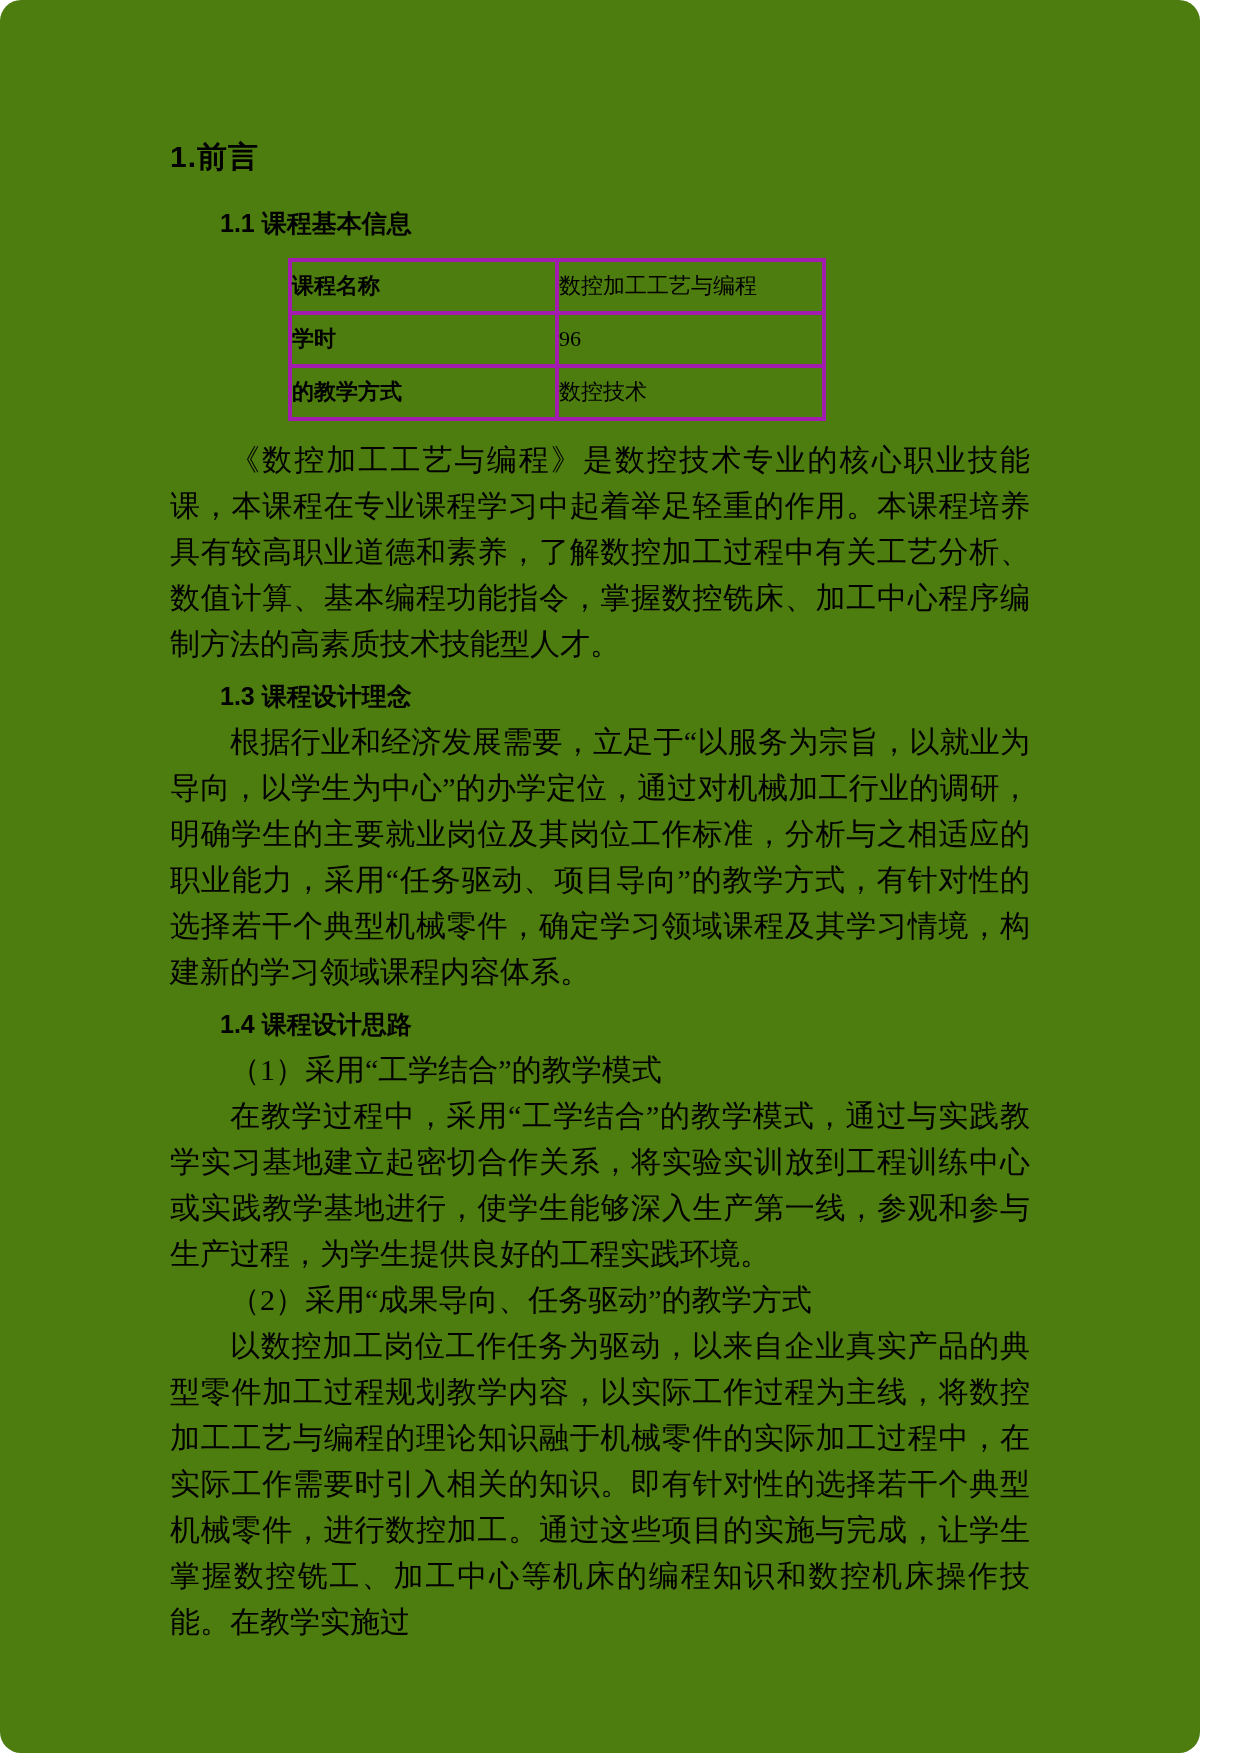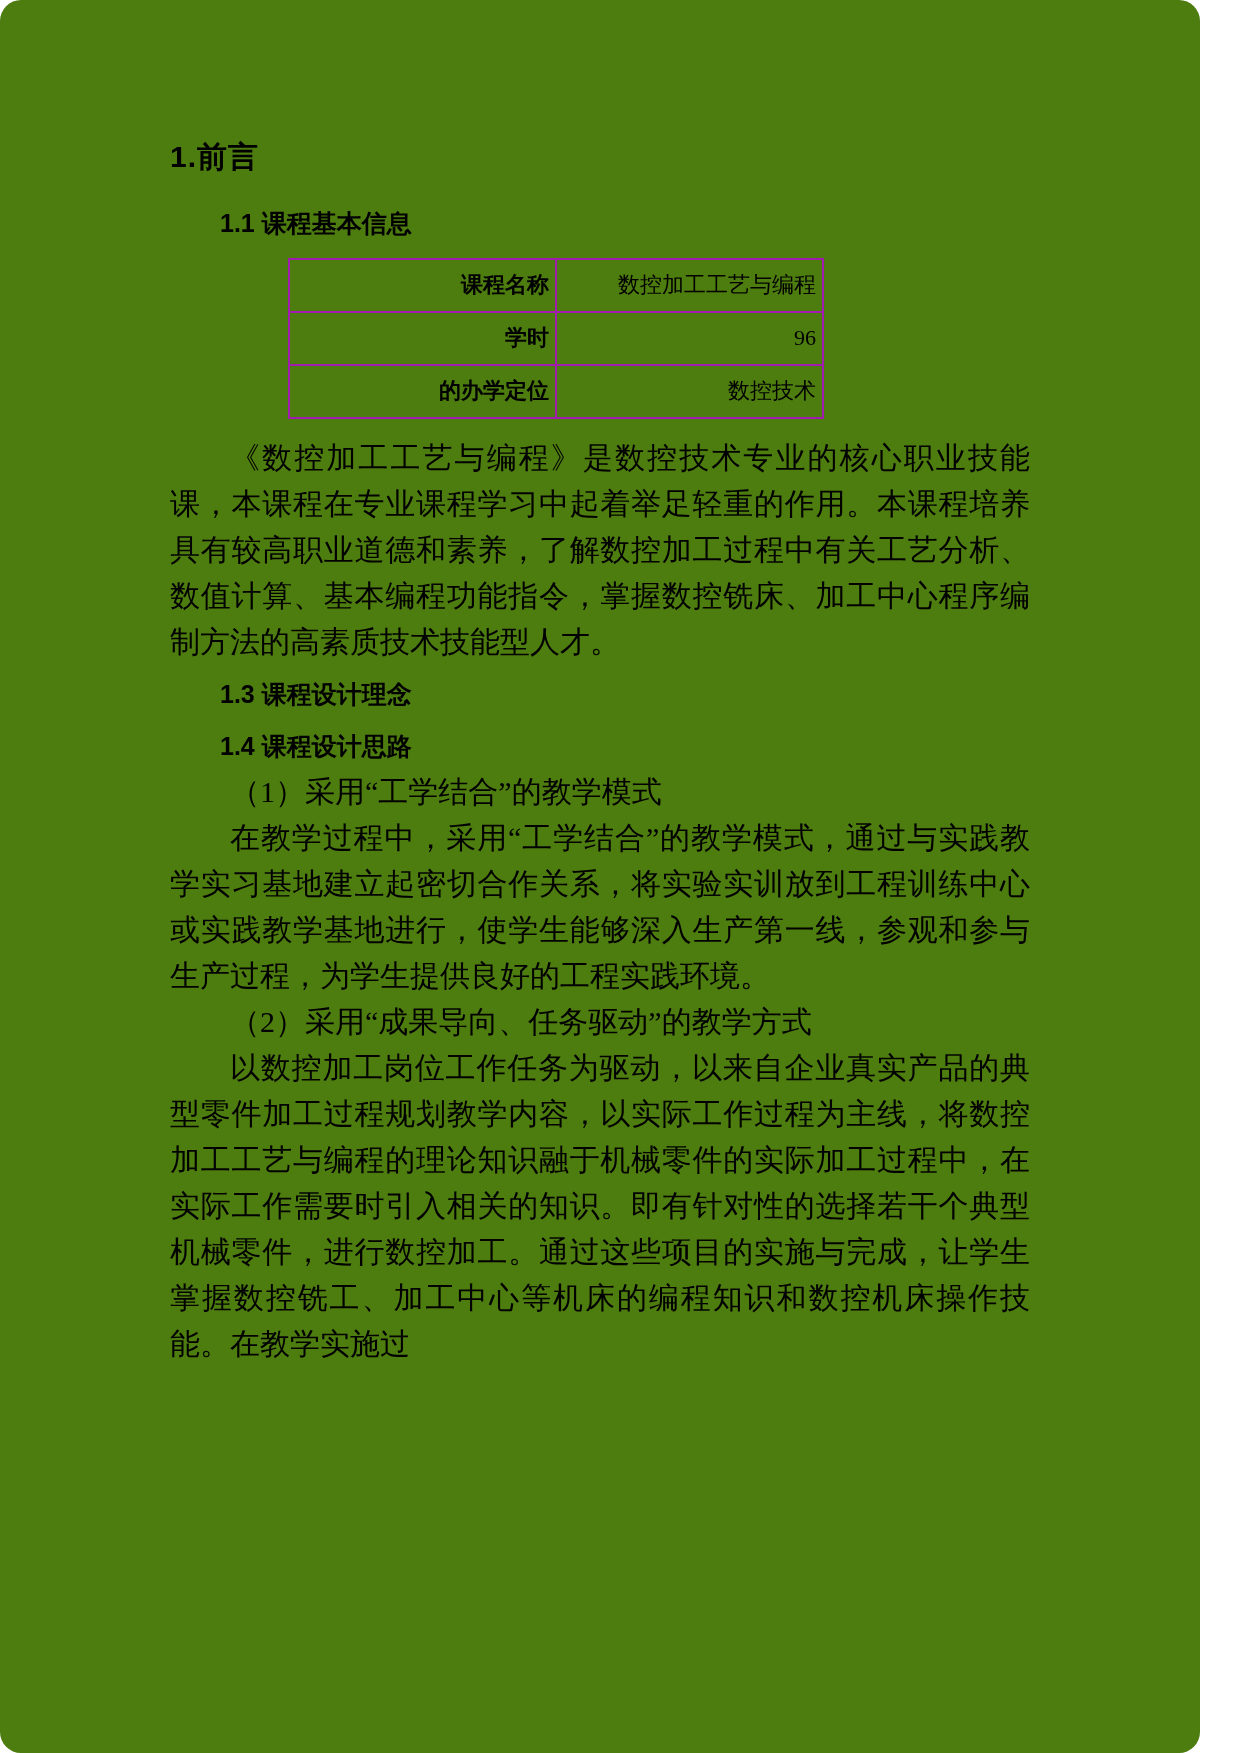--- a/index.html
+++ b/index.html
@@ -37,27 +37,27 @@
     font-size: 30px;
     line-height: 46px;
     text-align: justify;
     text-indent: 2em;
   }
   table.info-table {
     border-collapse: collapse;
     margin: 12px 0 16px 118px;
   }
   table.info-table td {
-    border: 2px solid #a21caf;
+    border: 4px solid #a21caf;
     width: 267px;
     height: 53px;
-    text-align: right;
+    text-align: left;
     vertical-align: middle;
     font-size: 22px;
-    padding: 0 6px;
+    padding: 0 0;
   }
   table.info-table td.label-cell {
     font-family: "Liberation Sans", "DejaVu Sans", sans-serif;
     font-weight: 700;
   }
   table.info-table td.value-cell {
     font-family: "Liberation Serif", "DejaVu Serif", serif;
   }
 </style>
 </head>
@@ -73,29 +73,30 @@
     <tbody>
       <tr>
         <td class="label-cell">课程名称</td>
         <td class="value-cell">数控加工工艺与编程</td>
       </tr>
       <tr>
         <td class="label-cell">学时</td>
         <td class="value-cell">96</td>
       </tr>
       <tr>
-        <td class="label-cell">的办学定位</td>
+        <td class="label-cell">的教学方式</td>
         <td class="value-cell">数控技术</td>
       </tr>
     </tbody>
   </table>
 
   <p class="body">《数控加工工艺与编程》是数控技术专业的核心职业技能课，本课程在专业课程学习中起着举足轻重的作用。本课程培养具有较高职业道德和素养，了解数控加工过程中有关工艺分析、数值计算、基本编程功能指令，掌握数控铣床、加工中心程序编制方法的高素质技术技能型人才。</p>
 
   <h2 class="h2">1.3 课程设计理念</h2>
+  <p class="body">根据行业和经济发展需要，立足于“以服务为宗旨，以就业为导向，以学生为中心”的办学定位，通过对机械加工行业的调研，明确学生的主要就业岗位及其岗位工作标准，分析与之相适应的职业能力，采用“任务驱动、项目导向”的教学方式，有针对性的选择若干个典型机械零件，确定学习领域课程及其学习情境，构建新的学习领域课程内容体系。</p>
 
   <h2 class="h2">1.4 课程设计思路</h2>
 
   <p class="body">（1）采用“工学结合”的教学模式</p>
   <p class="body">在教学过程中，采用“工学结合”的教学模式，通过与实践教学实习基地建立起密切合作关系，将实验实训放到工程训练中心或实践教学基地进行，使学生能够深入生产第一线，参观和参与生产过程，为学生提供良好的工程实践环境。</p>
 
   <p class="body">（2）采用“成果导向、任务驱动”的教学方式</p>
   <p class="body">以数控加工岗位工作任务为驱动，以来自企业真实产品的典型零件加工过程规划教学内容，以实际工作过程为主线，将数控加工工艺与编程的理论知识融于机械零件的实际加工过程中，在实际工作需要时引入相关的知识。即有针对性的选择若干个典型机械零件，进行数控加工。通过这些项目的实施与完成，让学生掌握数控铣工、加工中心等机床的编程知识和数控机床操作技能。在教学实施过</p>
 
 </div>

